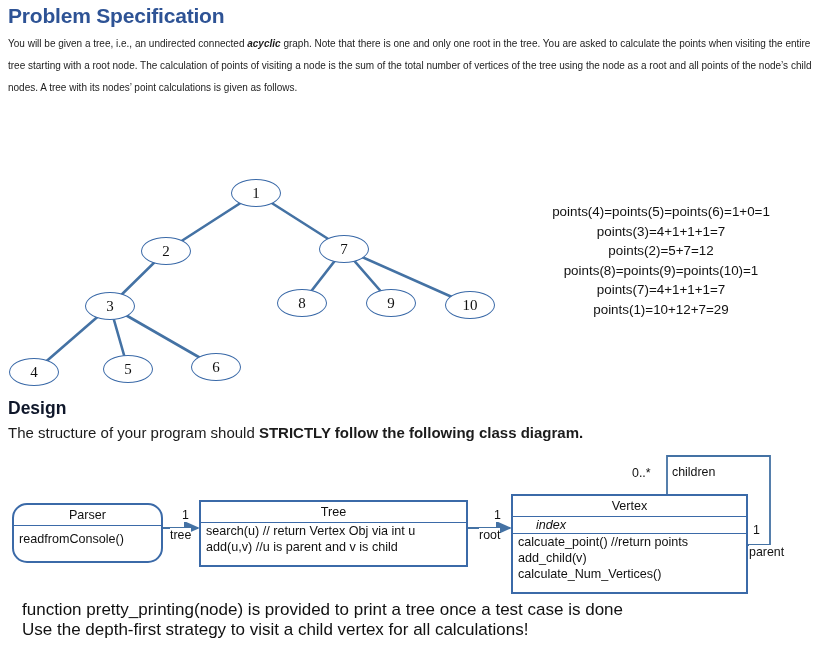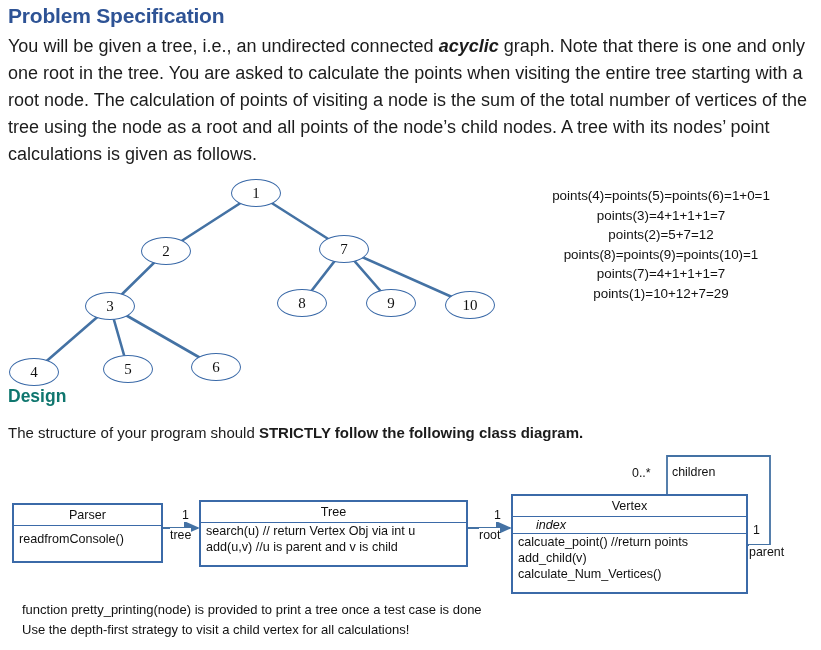--- a/index.html
+++ b/index.html
@@ -14,26 +14,26 @@
   .page{position:relative;width:699px;height:650px;}
 
   
   .h-spec{
     position:absolute;left:8px;top:4px;
     font-size:21px;font-weight:bold;color:#2e5395;
     letter-spacing:-0.2px;
   }
   .para{
     position:absolute;left:8px;top:33px;width:806px;
-    font-size:18px;line-height:27px;color:#1c1c1c;
+    font-size:10px;line-height:22px;color:#1c1c1c;
   }
   .para b{font-weight:bold;font-style:italic;}
   .h-design{
-    position:absolute;left:8px;top:386px;
-    font-size:17.5px;font-weight:bold;color:#0f766e;
+    position:absolute;left:8px;top:398px;
+    font-size:17.5px;font-weight:bold;color:#0f172a;
   }
   .design-sub{
     position:absolute;left:8px;top:422px;
     font-size:15px;line-height:22px;color:#1c1c1c;
   }
   .design-sub b{font-weight:bold;}
 
   
   .tree-wrap{position:absolute;left:0;top:170px;width:510px;height:225px;}
   .tree-svg{position:absolute;left:0;top:0;}
@@ -45,21 +45,21 @@
     background:#ffffff;
     font-family:"Liberation Serif", serif;
     font-size:15px;
     color:#111;
     display:flex;align-items:center;justify-content:center;
     box-sizing:border-box;
   }
 
   
   .points{
-    position:absolute;left:505px;top:186px;width:312px;
+    position:absolute;left:505px;top:202px;width:312px;
     text-align:center;
     font-size:13.4px;line-height:19.6px;color:#111;
   }
 
   
   .cd{position:absolute;left:0;top:450px;width:821px;height:150px;}
   .cbox{
     position:absolute;
     border:2px solid #3b6aa8;
     background:#fff;
@@ -74,34 +74,34 @@
   }
   .cbox .rowsep{border-bottom:1.2px solid #3b6aa8;}
   .cbox .row{
     font-size:12.6px;
     padding:1px 4px 1px 5px;
     color:#111;
     white-space:nowrap;
   }
   .cbox .rowpad{padding-top:6px;padding-bottom:6px;}
 
-  .parser-box{left:12px;top:53px;width:151px;height:60px;}
+  .parser-box{left:12px;top:53px;width:151px;height:60px;border-radius:15px;}
   .tree-box{left:199px;top:50px;width:269px;height:67px;}
   .vertex-box{left:511px;top:44px;width:237px;height:100px;}
 
   .assoc-label{
     position:absolute;
     font-size:12.4px;color:#111;background:#fff;
     white-space:nowrap;
   }
 
   
   .notes{
     position:absolute;left:22px;top:600px;width:700px;
-    font-size:13px;line-height:20px;color:#111;
+    font-size:17px;line-height:20px;color:#111;
   }
 </style>
 </head>
 <body>
 
 <div class="page">
 
   <div class="h-spec">Problem Specification</div>
 
   <div class="para"><span>You will be given a tree, i.e., an undirected connected </span><b>acyclic</b><span> graph. Note that there is one and only one root in the tree. You are asked to calculate the points when visiting the entire tree starting with a root node. The calculation of points of visiting a node is the sum of the total number of vertices of the tree using the node as a root and all points of the node’s child nodes. A tree with its nodes’ point calculations is given as follows.</span></div>

